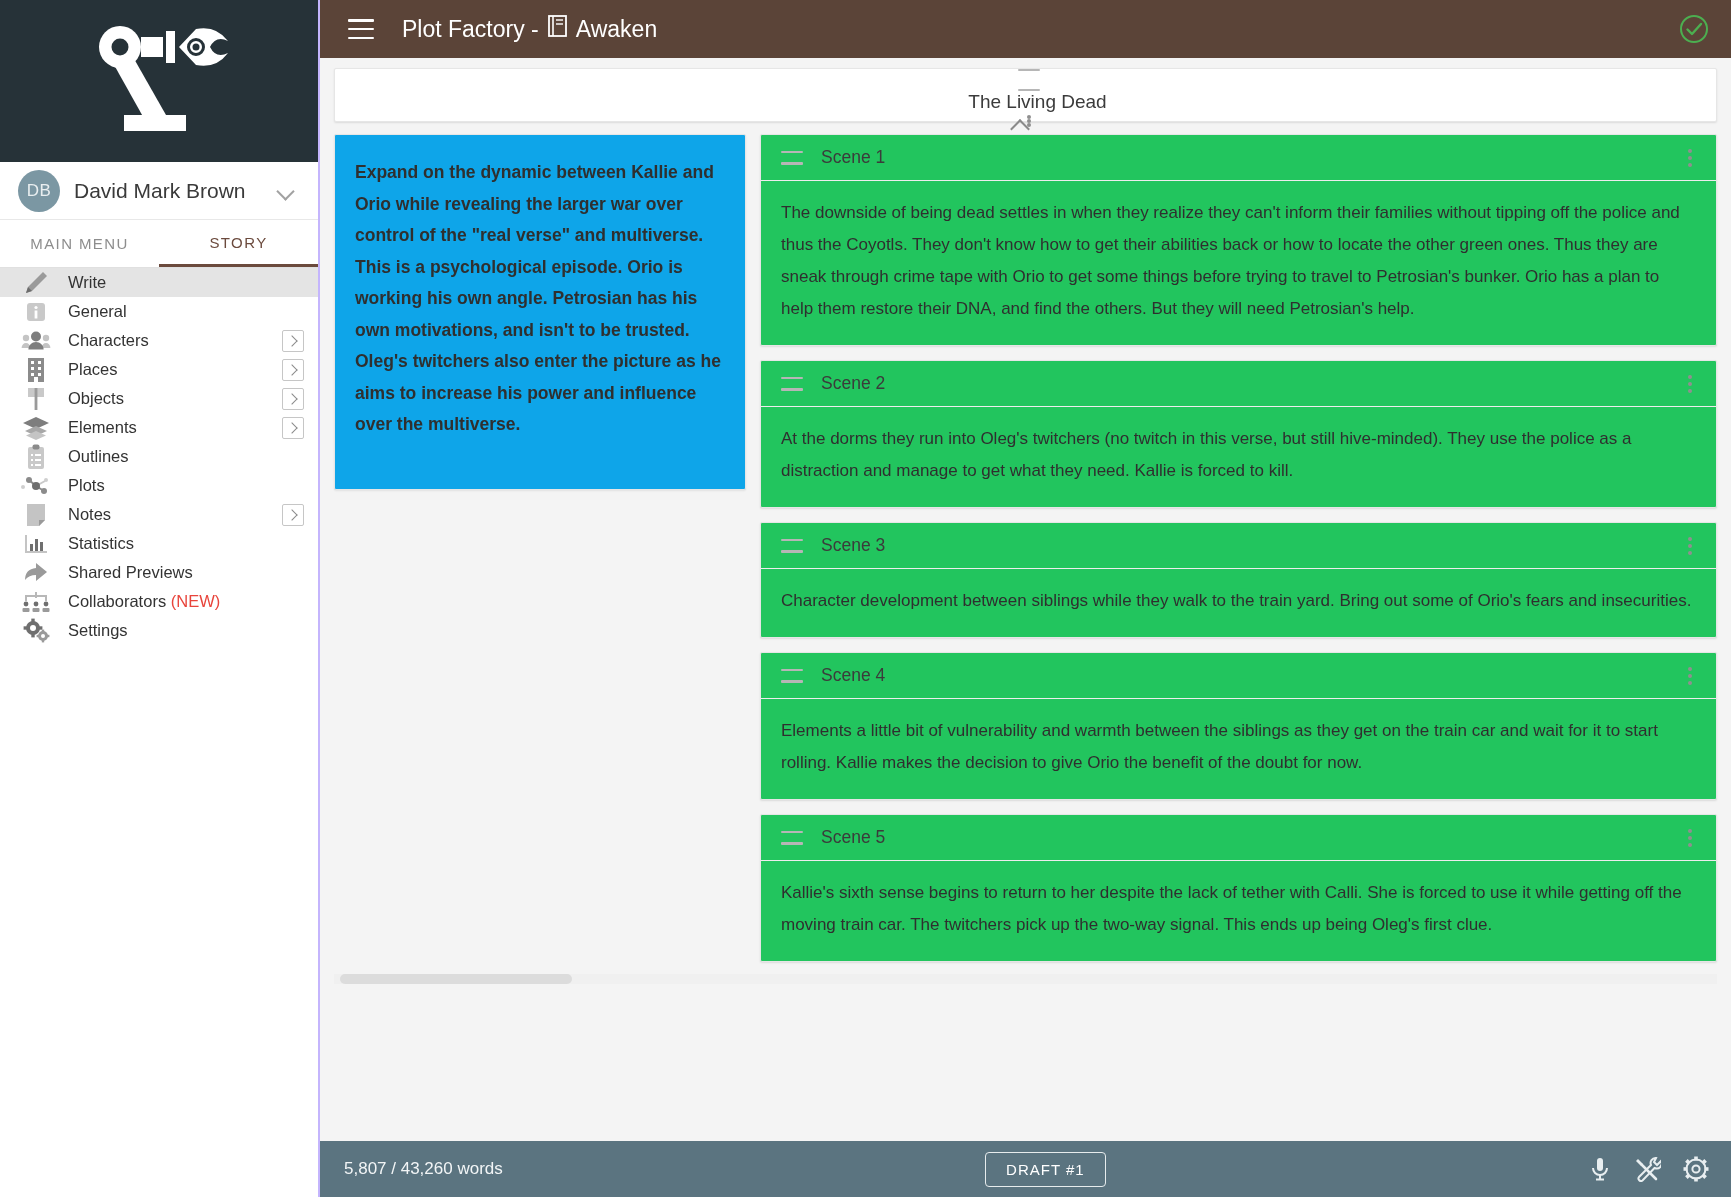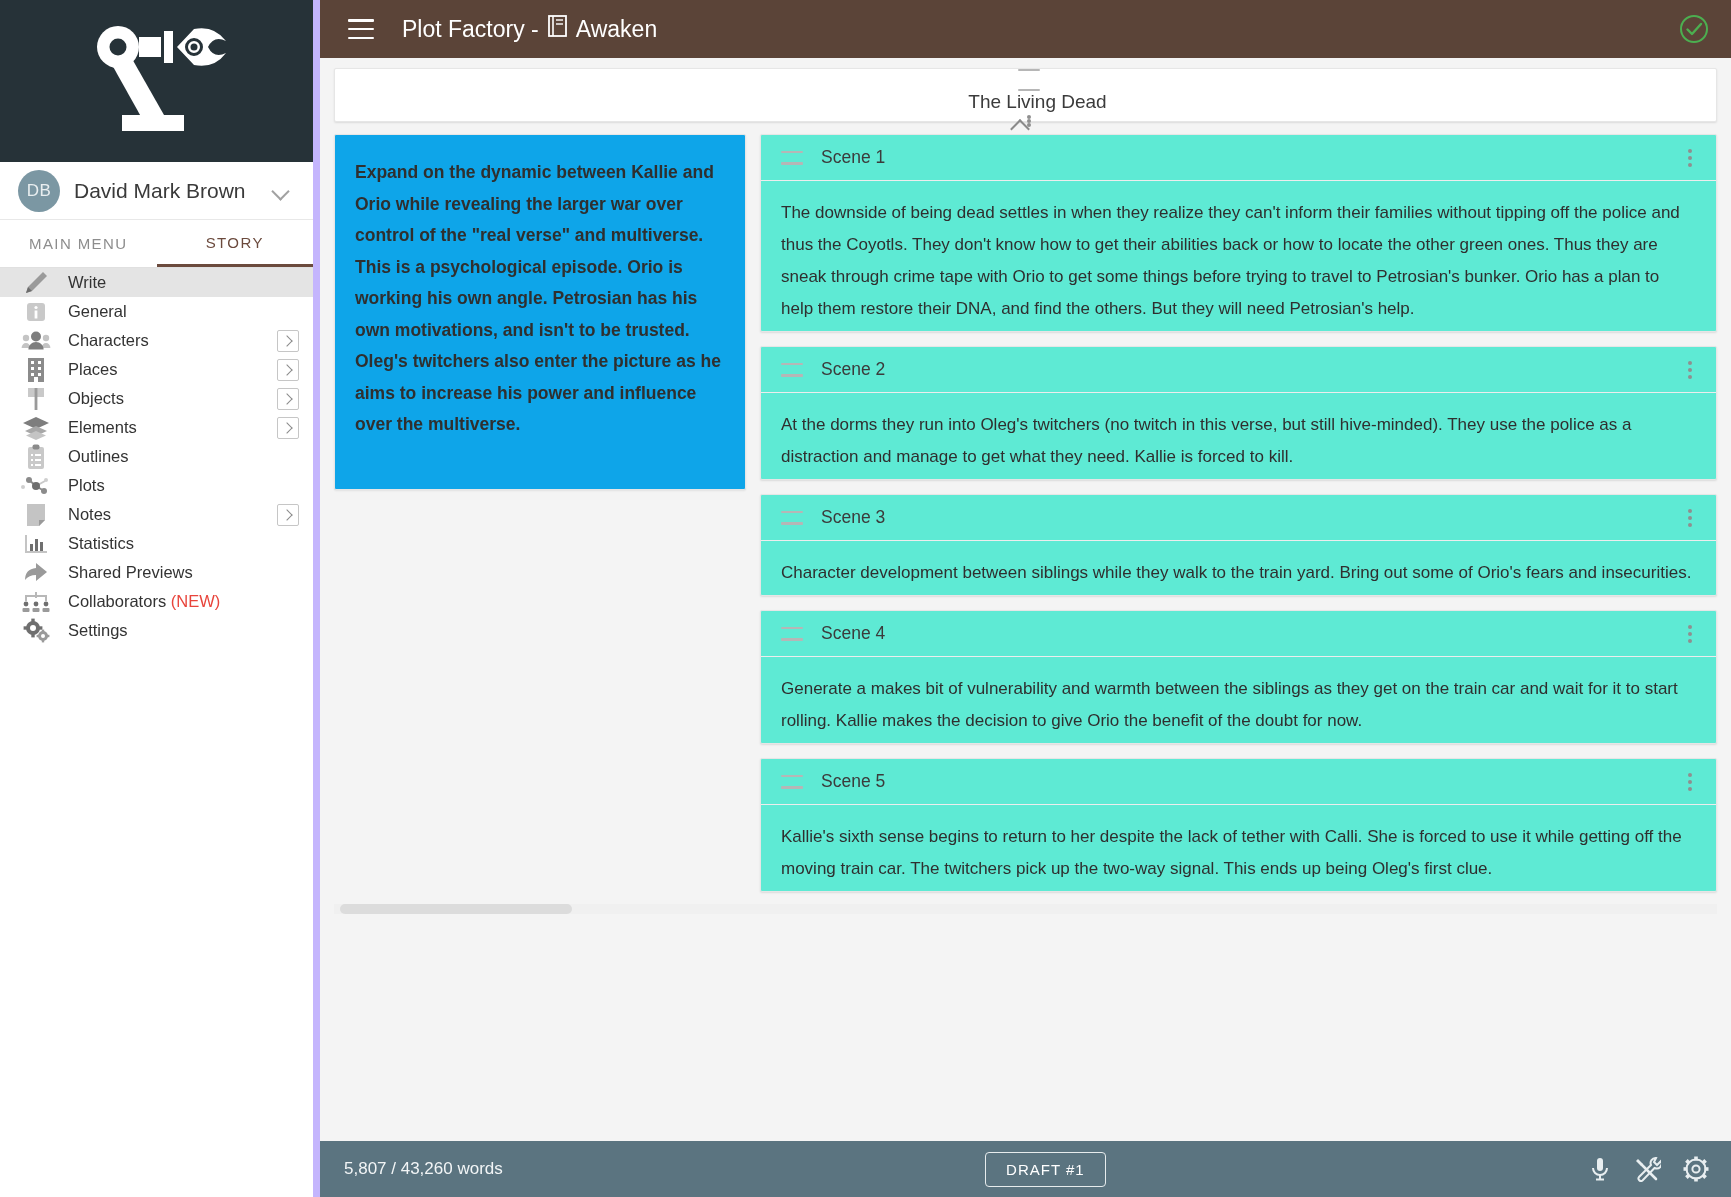--- a/index.html
+++ b/index.html
@@ -9,21 +9,21 @@
     overflow: hidden;
     font-family: "Liberation Sans", sans-serif;
     background: #ffffff;
   }
   .app { display: flex; width: 1731px; height: 1197px; position: relative; }
 
   
   .sidebar {
     width: 320px; height: 1197px;
     background: #ffffff;
-    border-right: 7px solid #c4b5fd;
+    border-right: 2px solid #c4b5fd;
     display: flex; flex-direction: column;
     flex: 0 0 320px;
   }
   .logo-block {
     background: #263238;
     height: 162px;
     display: flex; align-items: center; justify-content: center;
   }
   .logo-svg { display:block; }
 
@@ -138,30 +138,30 @@
     background: #0ea5e9; border: 1px solid #e6e6e6; border-radius: 2px;
     padding: 22px 20px 24px 20px;
     box-shadow: 0 1px 2px rgba(0,0,0,.08);
     min-height: 356px;
     font-weight: bold;
   }
   .synopsis p { font-size: 17.5px; line-height: 31.5px; color: #2f2f2f; }
 
   .scenes { flex: 1; display: flex; flex-direction: column; gap: 14px; }
   .scene-card {
-    background: #5eead4; border: 1px solid #e6e6e6; border-radius: 2px;
+    background: #22c55e; border: 1px solid #e6e6e6; border-radius: 2px;
     box-shadow: 0 1px 2px rgba(0,0,0,.10);
   }
   .scene-head {
     height: 46px; display: flex; align-items: center;
     padding: 0 16px 0 20px;
     border-bottom: 1px solid #ededed;
   }
   .scene-title { margin-left: 18px; font-size: 17.5px; color: #3b3b3b; flex: 1; }
-  .scene-body { padding: 16px 20px 6px 20px; }
+  .scene-body { padding: 16px 20px 20px 20px; }
   .scene-body p { font-size: 17px; line-height: 32px; color: #2f2f2f; }
 
   
   .hscroll-area { height: 18px; position: relative; margin: 8px 0 0 0; }
   .hscroll-track { position:absolute; left:0; right:0; top:4px; height: 10px; background: #f0f0f0; }
   .hscroll-thumb { position:absolute; left: 6px; top: 4px; width: 232px; height: 10px; background: #dcdcdc; border-radius: 5px; }
 
   .statusbar {
     height: 56px; background: #5b7480; flex: 0 0 56px;
     display: flex; align-items: center; padding: 0 22px 0 24px;
@@ -509,21 +509,21 @@
                   <span></span>
                 </span>
               <span class="scene-title">Scene 4</span>
               <span class="kebab">
                   <i></i>
                   <i></i>
                   <i></i>
                 </span>
             </div>
             <div class="scene-body">
-              <p>Generate a makes bit of vulnerability and warmth between the siblings as they get on the train car and wait for it to start rolling. Kallie makes the decision to give Orio the benefit of the doubt for now.</p>
+              <p>Elements a little bit of vulnerability and warmth between the siblings as they get on the train car and wait for it to start rolling. Kallie makes the decision to give Orio the benefit of the doubt for now.</p>
             </div>
           </div>
 
           <div class="scene-card">
             <div class="scene-head">
               <span class="drag-handle">
                   <span></span>
                   <span></span>
                 </span>
               <span class="scene-title">Scene 5</span>

